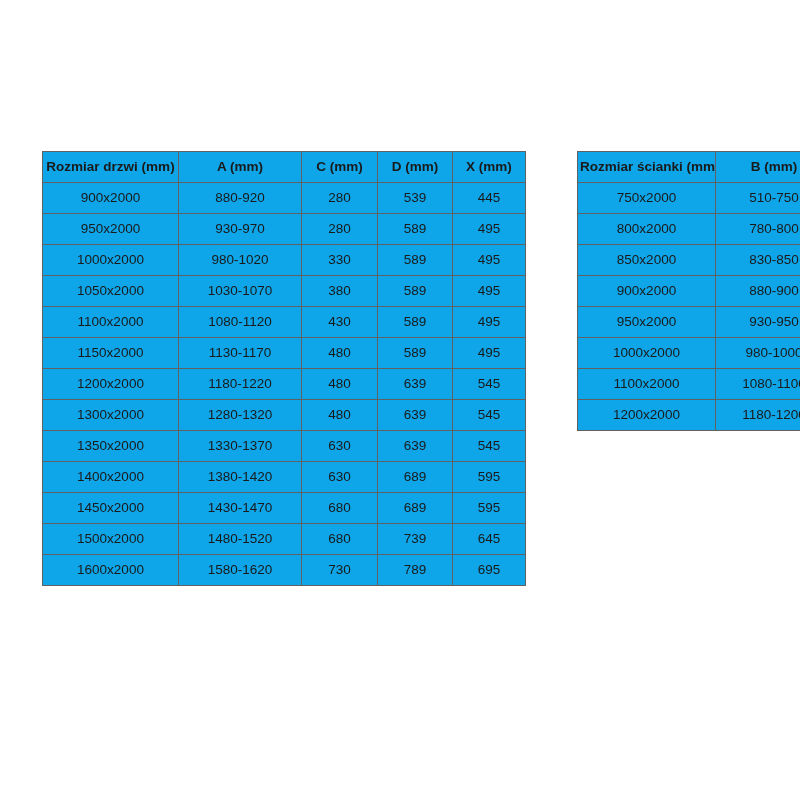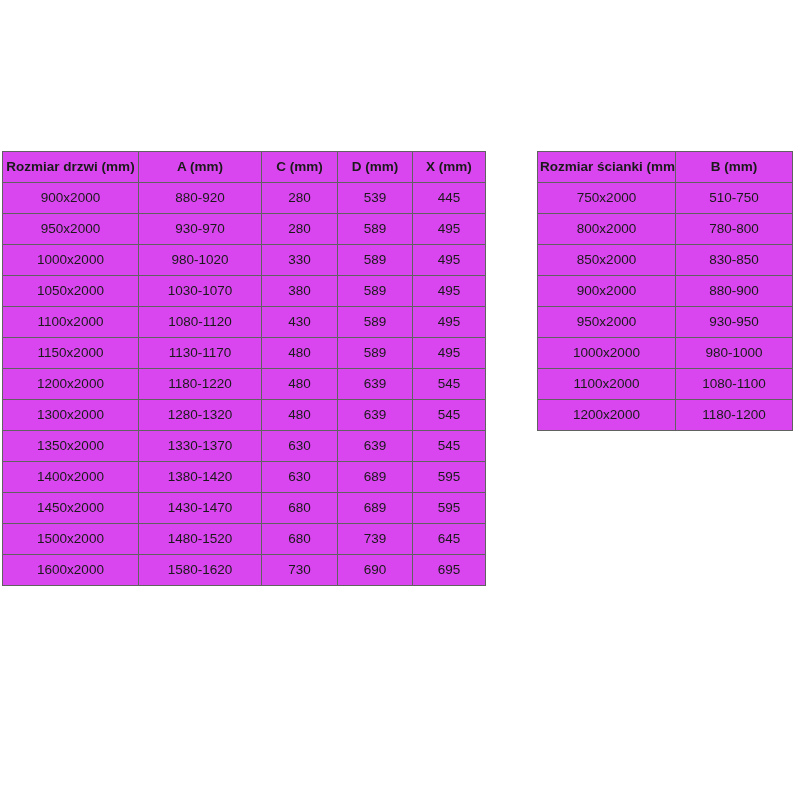--- a/index.html
+++ b/index.html
@@ -14,21 +14,22 @@
     position: relative;
     width: 800px;
     height: 800px;
     background: #ffffff;
     overflow: hidden;
   }
   table.spec {
     position: absolute;
     border-collapse: collapse;
     table-layout: fixed;
-    background: #d946ef;
+    background: #0ea5e9;
+    margin-left: 40px;
   }
   table.spec th, table.spec td {
     border: 1px solid #616161;
     text-align: center;
     vertical-align: middle;
     height: 30px;
     padding: 0 2px;
     color: #1a1a1a;
     font-size: 13.5px;
     line-height: 1;
@@ -153,21 +154,21 @@
           <td>1500x2000</td>
           <td>1480-1520</td>
           <td>680</td>
           <td>739</td>
           <td>645</td>
         </tr>
         <tr>
           <td>1600x2000</td>
           <td>1580-1620</td>
           <td>730</td>
-          <td>690</td>
+          <td>789</td>
           <td>695</td>
         </tr>
       </tbody>
   </table>
 
   <table id="wall-table" class="spec">
     <colgroup>
       <col style="width:138px">
       <col style="width:117px">
     </colgroup>

